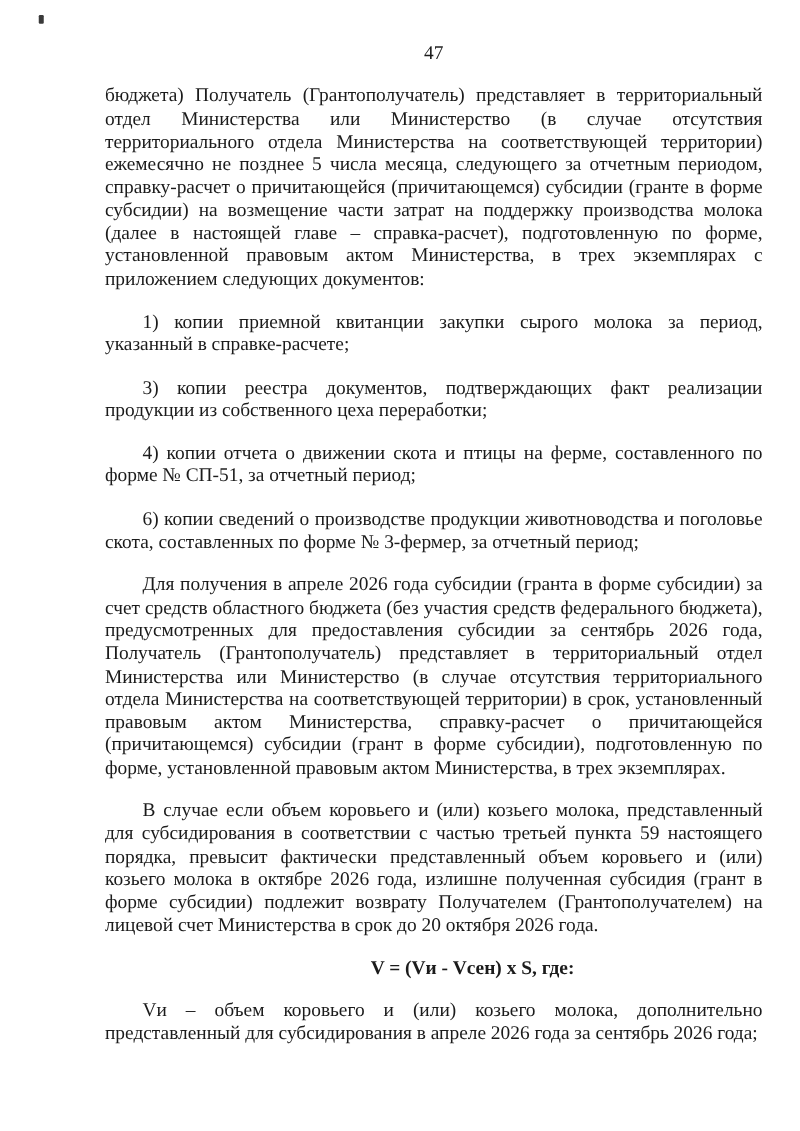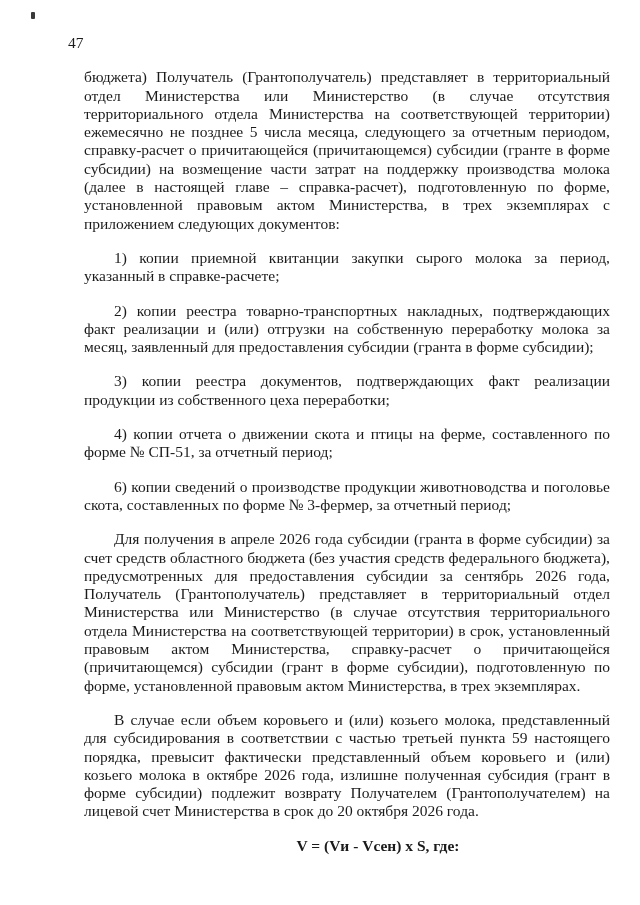--- a/index.html
+++ b/index.html
@@ -28,21 +28,21 @@
     left: 68px;
     top: 34px;
     width: 558px;
     font-family: "Liberation Serif", "DejaVu Serif", serif;
     font-size: 15.5px;
     line-height: 18.3px;
     color: #1b1b1b;
     text-align: justify;
   }
   .page-number {
-    text-align: left;
+    text-align: center;
     margin: 0 0 9px 0;
   }
   .text-column p {
     margin: 16px;
     text-indent: 30px;
   }
   .text-column p.no-indent {
     text-indent: 0;
   }
   .text-column p.formula {
@@ -61,32 +61,32 @@
   <div class="scan-speck"></div>
 
   <div class="text-column">
 
     <div class="page-number">47</div>
 
     <p class="no-indent">бюджета) Получатель (Грантополучатель) представляет в территориальный отдел Министерства или Министерство (в случае отсутствия территориального отдела Министерства на соответствующей территории) ежемесячно не позднее 5 числа месяца, следующего за отчетным периодом, справку-расчет о причитающейся (причитающемся) субсидии (гранте в форме субсидии) на возмещение части затрат на поддержку производства молока (далее в настоящей главе – справка-расчет), подготовленную по форме, установленной правовым актом Министерства, в трех экземплярах с приложением следующих документов:</p>
 
     <p>1) копии приемной квитанции закупки сырого молока за период, указанный в справке-расчете;</p>
 
-    <p>2) копии реестра товарно-транспортных накладных, подтверждающих факт реализации и (или) отгрузки на собственную переработку молока за месяц, заявленный для предоставления субсидии (гранта в форме субсидии);</p>
 
     <p>3) копии реестра документов, подтверждающих факт реализации продукции из собственного цеха переработки;</p>
 
     <p>4) копии отчета о движении скота и птицы на ферме, составленного по форме № СП-51, за отчетный период;</p>
 
 
     <p>6) копии сведений о производстве продукции животноводства и поголовье скота, составленных по форме № 3-фермер, за отчетный период;</p>
 
 
     <p>Для получения в апреле 2026 года субсидии (гранта в форме субсидии) за счет средств областного бюджета (без участия средств федерального бюджета), предусмотренных для предоставления субсидии за сентябрь 2026 года, Получатель (Грантополучатель) представляет в территориальный отдел Министерства или Министерство (в случае отсутствия территориального отдела Министерства на соответствующей территории) в срок, установленный правовым актом Министерства, справку-расчет о причитающейся (причитающемся) субсидии (грант в форме субсидии), подготовленную по форме, установленной правовым актом Министерства, в трех экземплярах.</p>
 
     <p>В случае если объем коровьего и (или) козьего молока, представленный для субсидирования в соответствии с частью третьей пункта 59 настоящего порядка, превысит фактически представленный объем коровьего и (или) козьего молока в октябре 2026 года, излишне полученная субсидия (грант в форме субсидии) подлежит возврату Получателем (Грантополучателем) на лицевой счет Министерства в срок до 20 октября 2026 года.</p>
 
 
     <p class="formula">V = (Vи - Vсен) х S, где:</p>
 
+    <p>Vи – объем коровьего и (или) козьего молока, дополнительно представленный для субсидирования в апреле 2026 года за сентябрь 2026 года;</p>
 
   </div>
 </div>
 
 </body></html>

